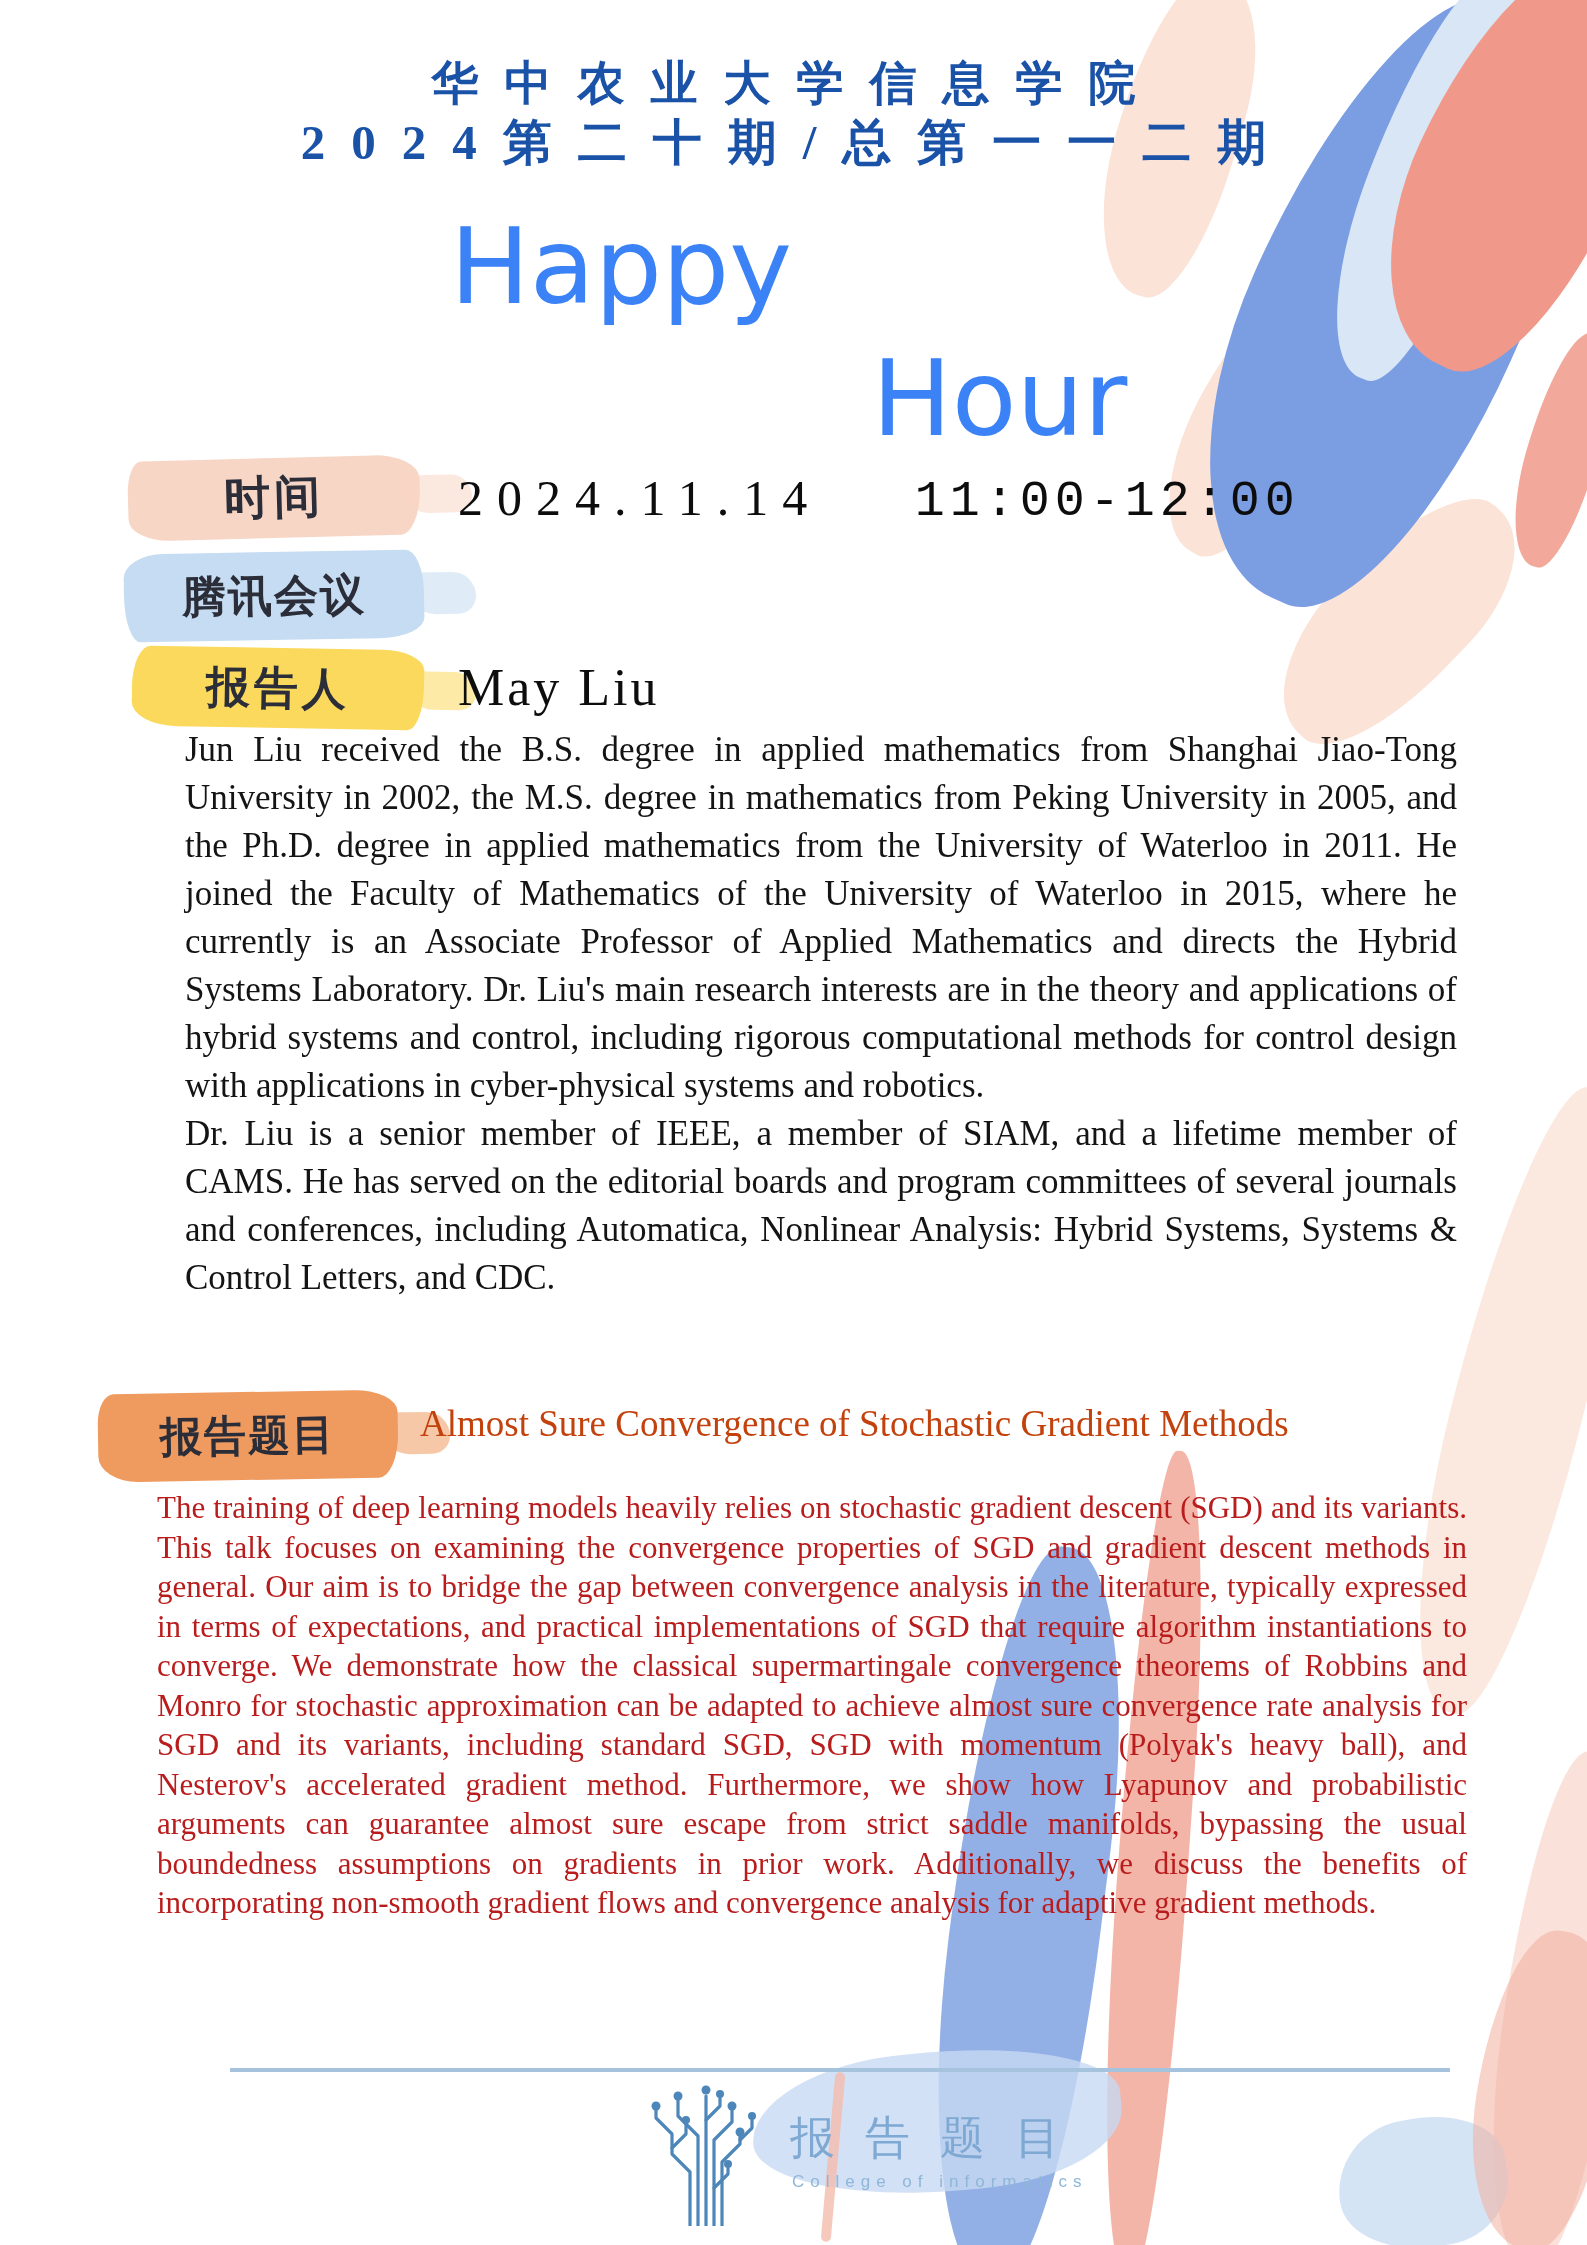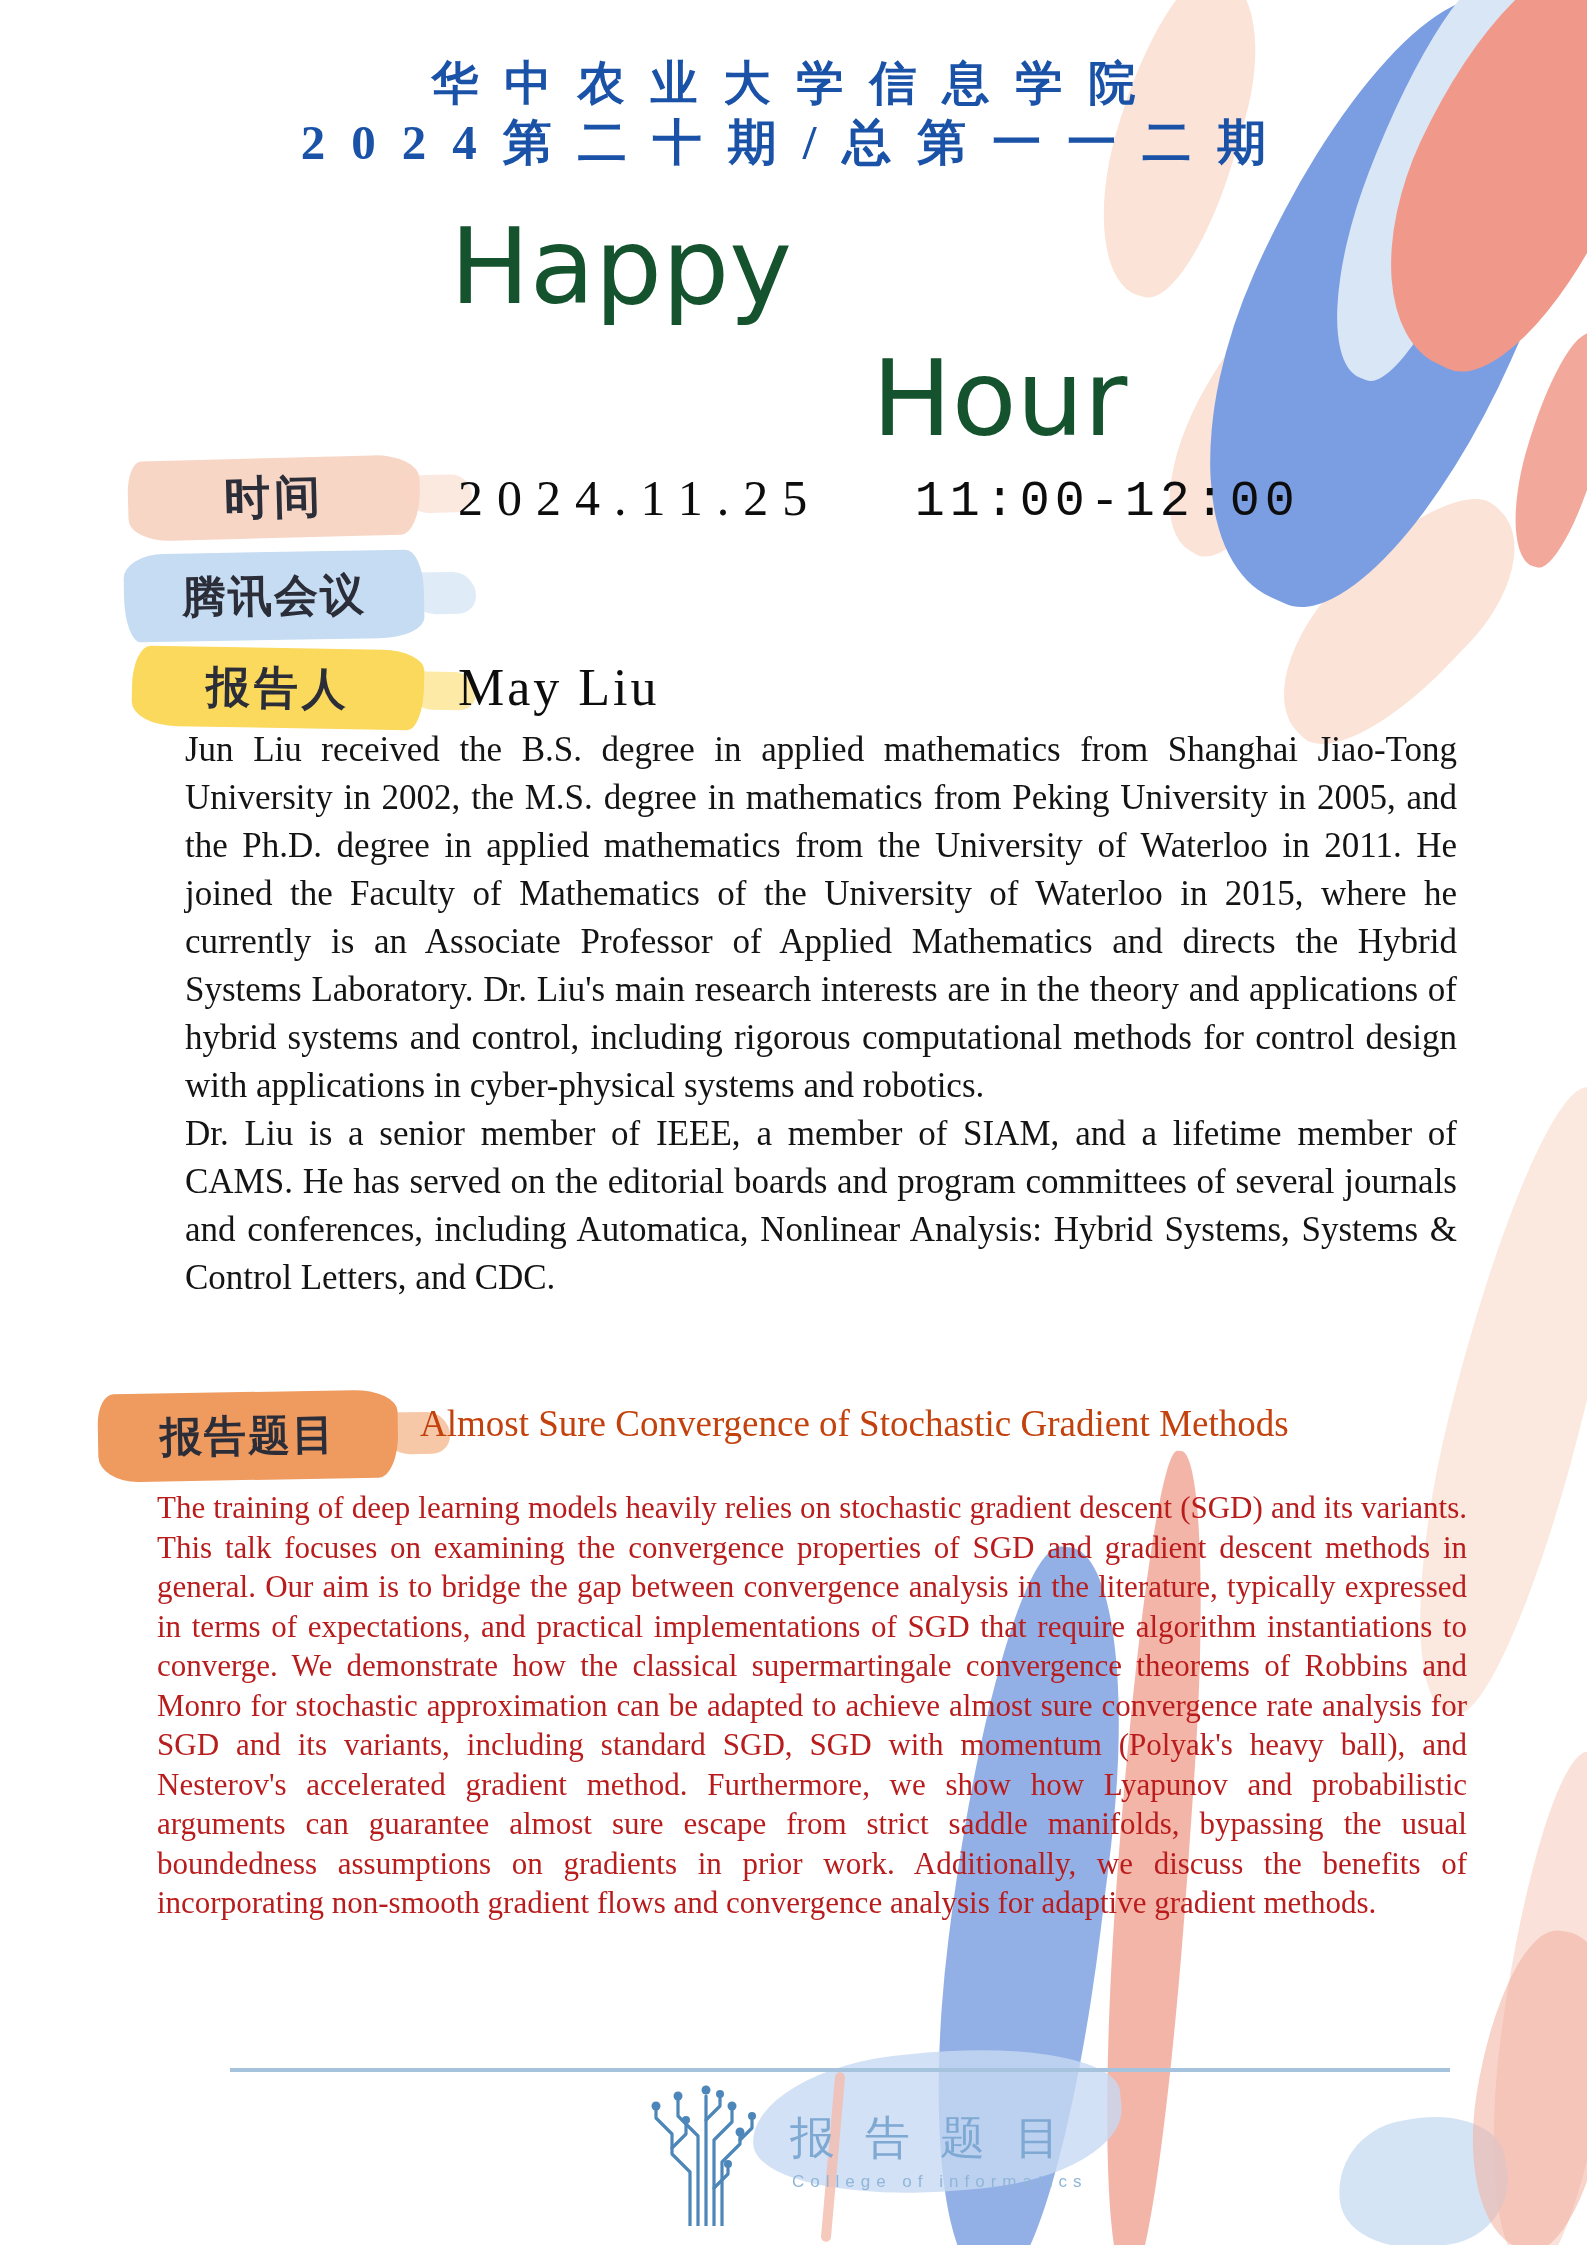--- a/index.html
+++ b/index.html
@@ -22,21 +22,21 @@
   .s-peach-edge1{left:1455px;top:1080px;width:130px;height:640px;transform:rotate(14deg);background:#FBE5DA;opacity:.9;}
   .s-peach-edge2{left:1505px;top:1750px;width:110px;height:520px;transform:rotate(8deg);background:#F6C9BC;opacity:.55;}
   .s-blue-footer{left:752px;top:2052px;width:370px;height:140px;transform:rotate(-5deg);background:#C7DAF2;opacity:.8;}
   .s-salmon-line{left:828px;top:2072px;width:10px;height:170px;transform:rotate(5deg);background:#F4BCAC;opacity:.8;border-radius:5px;}
   .s-blue-blob-br{left:1338px;top:2118px;width:170px;height:130px;transform:rotate(-10deg);background:#CBDDF3;opacity:.8;}
   .s-salmon-br{left:1478px;top:1930px;width:130px;height:320px;transform:rotate(9deg);background:#F2AF9F;opacity:.55;}
   
   .hline{position:absolute;left:0;width:100%;text-align:center;color:#1A52A8;font-weight:700;z-index:2;}
   .hline1{top:52px;font-size:47px;letter-spacing:26px;}
   .hline2{top:110px;font-size:49px;letter-spacing:26px;}
-  .bigword{position:absolute;color:#14532d;z-index:2;
+  .bigword{position:absolute;color:#3b82f6;z-index:2;
     font-family:"DejaVu Sans","Liberation Sans",sans-serif;font-weight:500;font-size:106px;line-height:1;}
   .happy{left:450px;top:214px;}
   .hour{left:872px;top:346px;}
   
   .brush{position:absolute;z-index:1;display:flex;align-items:center;justify-content:center;}
   .brush::after{content:"";position:absolute;right:-52px;top:26%;width:70px;height:48%;
     background:inherit;opacity:.55;border-radius:10px 40px 30px 50px;}
   .brush-label{font-weight:700;color:#2B2E38;z-index:2;letter-spacing:4px;}
   .b-time{left:128px;top:458px;width:292px;height:80px;background:#F8D6C5;transform:rotate(-1.5deg);
     border-radius:14px 46px 20px 42px / 32px 24px 46px 22px;}
@@ -95,21 +95,21 @@
 
   <div class="hline hline1">华中农业大学信息学院</div>
   <div class="hline hline2">2024第二十期/总第一一二期</div>
   <div class="bigword happy">Happy</div>
   <div class="bigword hour">Hour</div>
 
   <div class="brush b-time">
     <span class="brush-label l-time">时间</span>
   </div>
   <div class="value v-time">
-    <span class="date">2024.11.25</span>
+    <span class="date">2024.11.14</span>
     <span class="range">11:00-12:00</span>
   </div>
 
   <div class="brush b-meeting">
     <span class="brush-label l-meeting">腾讯会议</span>
   </div>
 
   <div class="brush b-speaker">
     <span class="brush-label l-speaker">报告人</span>
   </div>

